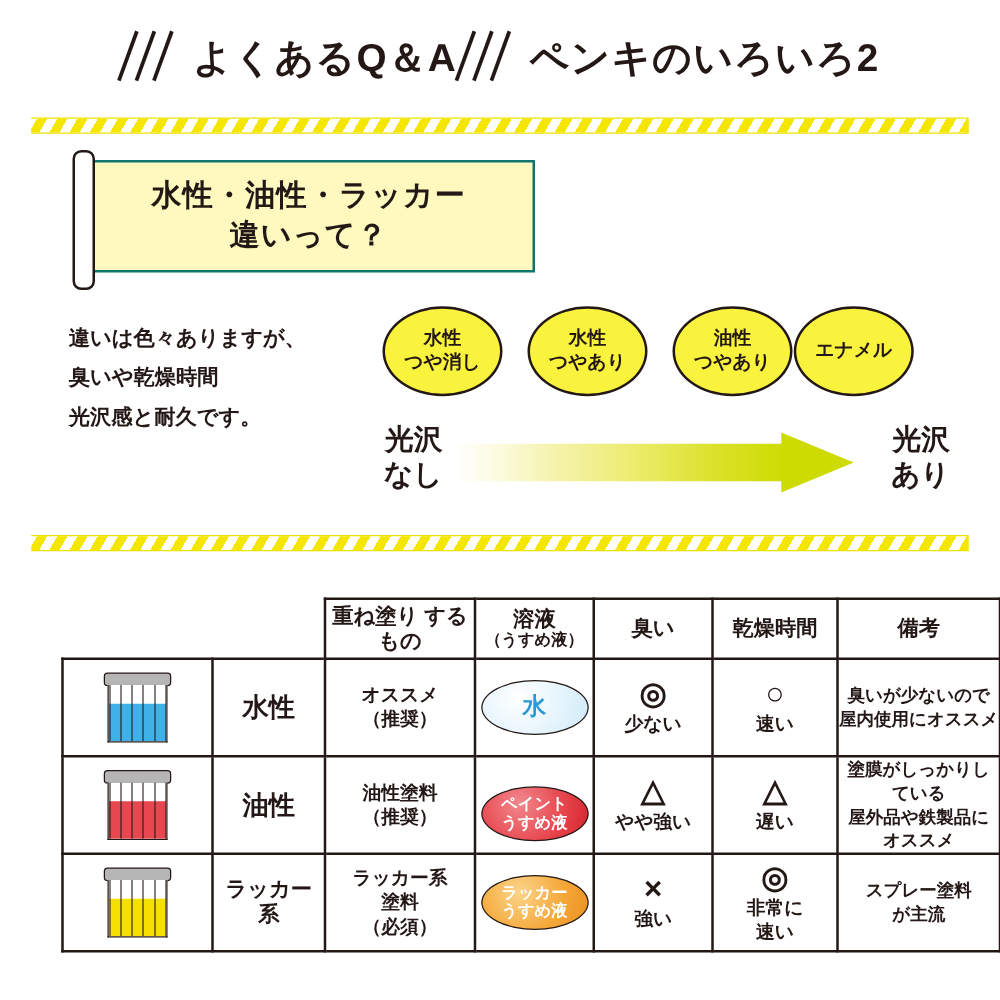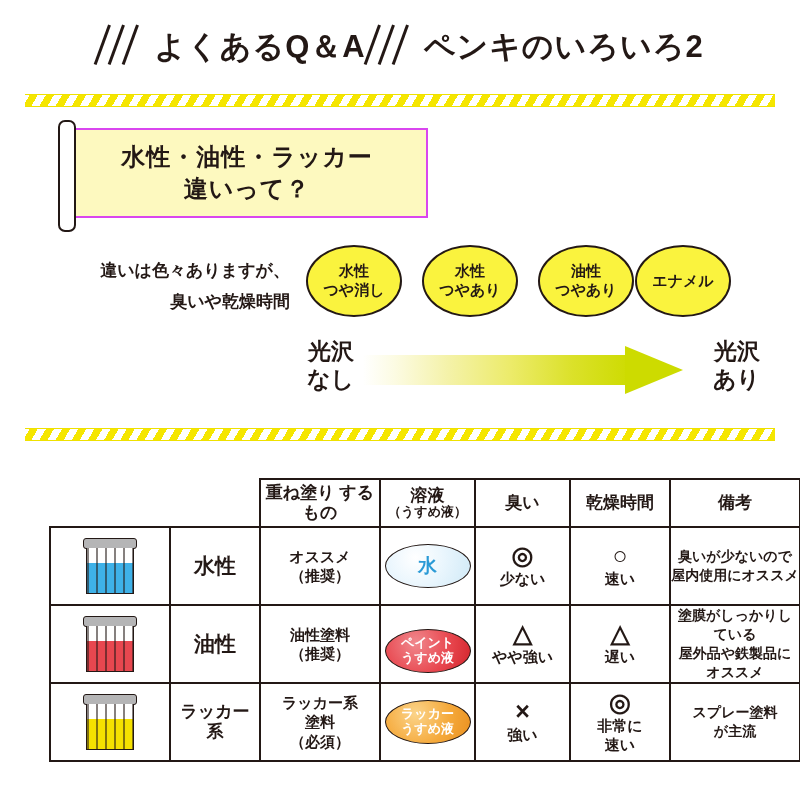--- a/index.html
+++ b/index.html
@@ -80,40 +80,40 @@
     border: 2px solid #231815;
     border-radius: 7px;
     background: #ffffff;
     z-index: 3;
   }
   .scroll-body {
     position: absolute;
     left: 36px; top: 2px;
     width: 362px; height: 90px;
     background: #fdf9bf;
-    border: 2px solid #d946ef;
+    border: 2px solid #0f766e;
     box-sizing: border-box;
     display: flex;
     flex-direction: column;
     align-items: center;
     justify-content: center;
   }
   .scroll-line {
     font-size: 24px;
     font-weight: bold;
     letter-spacing: 1px;
     line-height: 1.35;
   }
 
   
   .desc {
     position: absolute;
     left: 55px; top: 255px;
     width: 235px;
-    text-align: right;
+    text-align: left;
     font-size: 17px;
     font-weight: bold;
     line-height: 1.85;
   }
 
   
   .bubble {
     position: absolute;
     width: 96px; height: 72px;
     border-radius: 50%;
@@ -284,20 +284,21 @@
   <div class="scroll-body">
     <div class="scroll-line">水性・油性・ラッカー</div>
     <div class="scroll-line">違いって？</div>
   </div>
   <div class="scroll-rod"></div>
 </div>
 
 <div class="desc">
   <div>違いは色々ありますが、</div>
   <div>臭いや乾燥時間</div>
+  <div>光沢感と耐久です。</div>
 </div>
 
 <div class="bubble" id="bubble-0">
   <span>水性</span>
   <span>つや消し</span>
 </div>
 <div class="bubble" id="bubble-1">
   <span>水性</span>
   <span>つやあり</span>
 </div>

